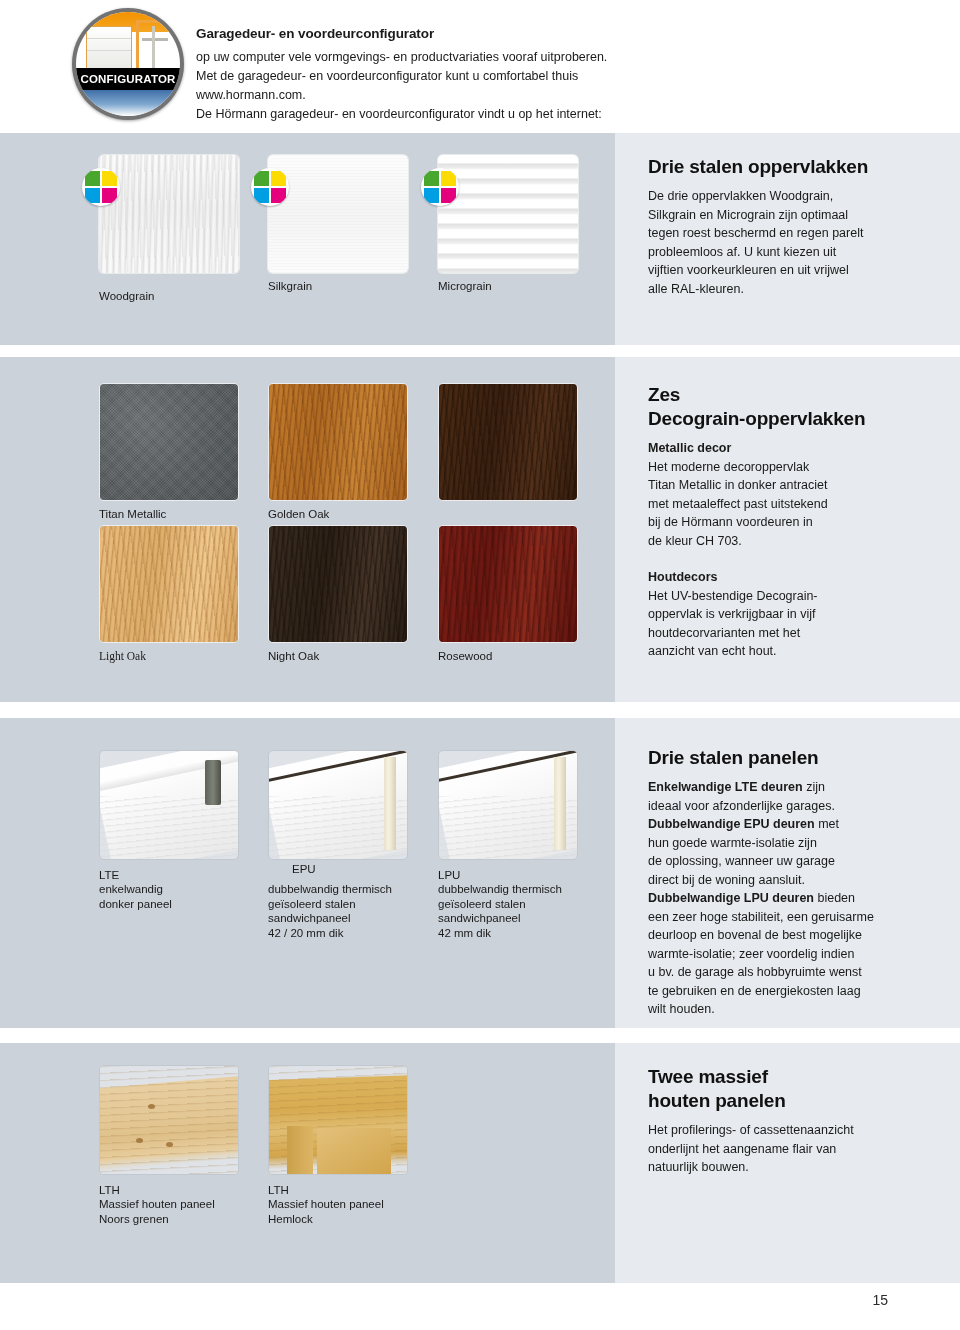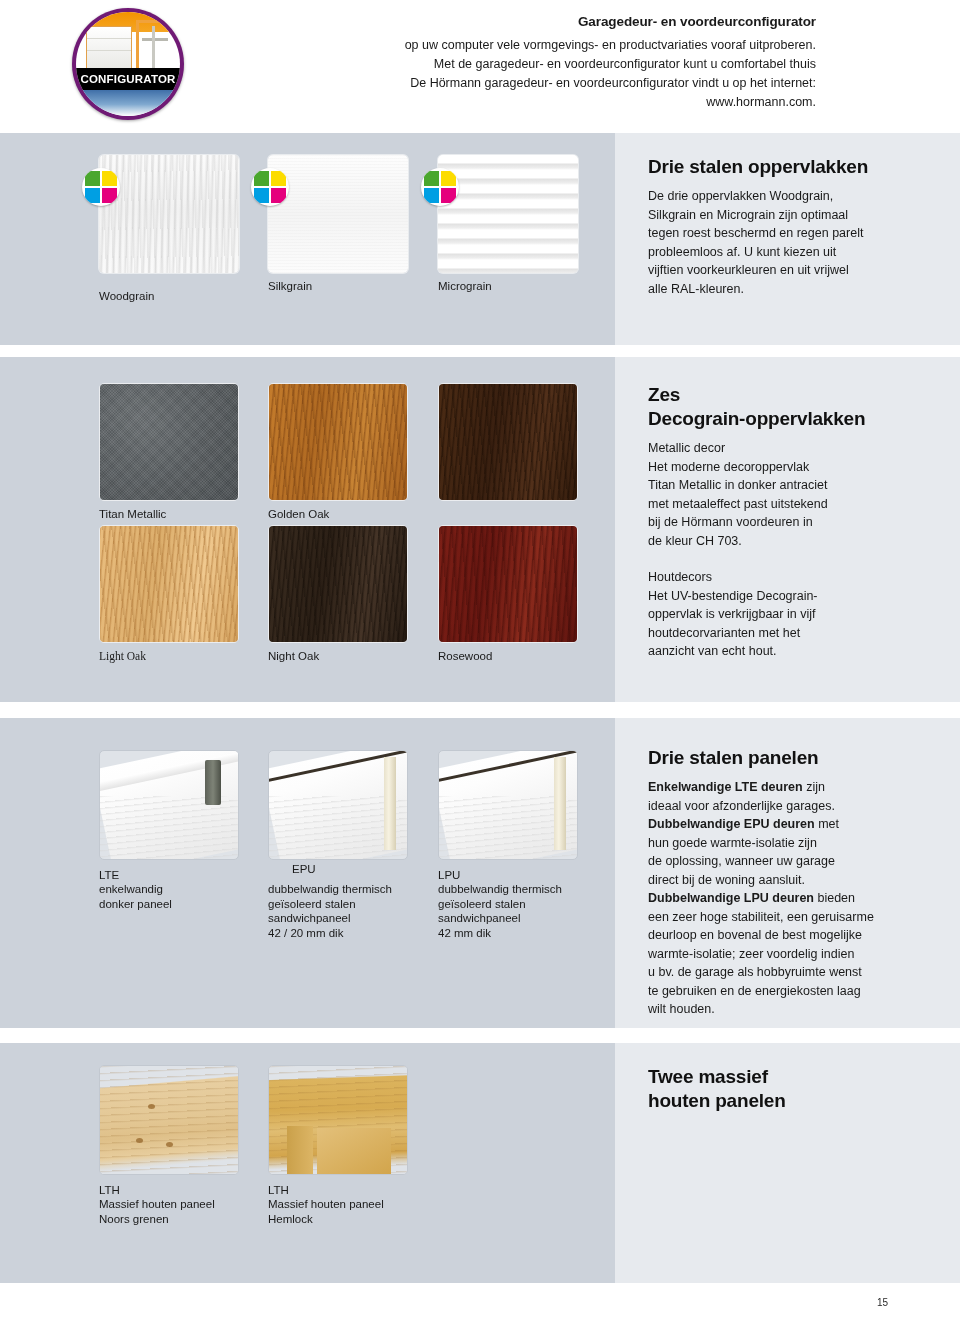--- a/index.html
+++ b/index.html
@@ -12,21 +12,21 @@
   .page { position: relative; width: 960px; height: 1330px; overflow: hidden; background: #fff; }
 
   
   .header {
     position: absolute; left: 0; top: 0; width: 960px; height: 133px;
     background: #ffffff;
   }
   .configurator-logo {
     position: absolute; left: 72px; top: 8px; width: 112px; height: 112px;
     border-radius: 50%;
-    background: #701a75;
+    background: #737373;
     box-shadow: 0 1px 3px rgba(0,0,0,0.35);
     overflow: hidden;
   }
   .logo-inner {
     position: absolute; left: 4px; top: 4px; width: 104px; height: 104px;
     border-radius: 50%; overflow: hidden; background: #fff;
   }
   .logo-top-band {
     position: absolute; left: 0; top: 0; width: 104px; height: 20px;
     background: linear-gradient(180deg,#f39200 0%, #f5a623 100%);
@@ -56,21 +56,21 @@
     background: #000000; color: #ffffff;
     font-size: 11.5px; font-weight: bold; letter-spacing: 0.2px;
     display: flex; align-items: center; justify-content: center;
     font-family: "Liberation Sans", sans-serif;
   }
   .logo-bottom {
     position: absolute; left: 0; top: 78px; width: 104px; height: 26px;
     background: linear-gradient(180deg,#3f6fa8 0%, #7fa8cf 55%, #ffffff 100%);
   }
 
-  .header-text { position: absolute; left: 196px; top: 14px; width: 620px; text-align: right; }
+  .header-text { position: absolute; left: 196px; top: 26px; width: 620px; }
   .header-title {
     font-size: 13.5px; font-weight: bold; color: #1a1a1a;
     letter-spacing: -0.1px; margin-bottom: 7px;
   }
   .header-line {
     font-size: 12.5px; color: #1a1a1a; line-height: 19px;
   }
 
   
   .section {
@@ -228,26 +228,26 @@
 
   
   .rt { position: absolute; left: 648px; width: 270px; }
   .rt h2 {
     font-size: 19px; font-weight: bold; color: #111; line-height: 24px;
     letter-spacing: -0.2px; margin-bottom: 8px; white-space: pre-line;
   }
   .rt p {
     font-size: 12.5px; color: #1a1a1a; line-height: 18.5px; white-space: pre-line;
   }
-  .rt p.sub { font-weight: normal; margin-top: 12px; }
+  .rt p.sub { font-weight: bold; margin-top: 12px; }
   .rt p b { font-weight: bold; }
 
   .pagenum {
     position:absolute; right: 72px; bottom: 22px;
-    font-size: 10px; color: #2b2b2b;
+    font-size: 14px; color: #2b2b2b;
   }
 </style>
 </head>
 <body>
 
 <div class="page">
 
   <div class="header">
     <div class="configurator-logo">
       <div class="logo-inner">
@@ -258,22 +258,22 @@
         <div class="logo-frame3"></div>
         <div class="logo-label">CONFIGURATOR</div>
         <div class="logo-bottom"></div>
       </div>
     </div>
 
     <div class="header-text">
       <div class="header-title">Garagedeur- en voordeurconfigurator</div>
       <div class="header-line">op uw computer vele vormgevings- en productvariaties vooraf uitproberen.</div>
       <div class="header-line">Met de garagedeur- en voordeurconfigurator kunt u comfortabel thuis</div>
+      <div class="header-line">www.hormann.com.</div>
       <div class="header-line">De Hörmann garagedeur- en voordeurconfigurator vindt u op het internet:</div>
-      <div class="header-line">www.hormann.com.</div>
     </div>
   </div>
 
   <div class="section" style="top:133px; height:212px;">
     <div class="col-left"></div>
     <div class="col-right"></div>
 
     <div class="tile" style="left:99px; top:22px; width:140px; height:118px;">
       <div class="tex-woodgrain"></div>
     </div>
@@ -440,17 +440,20 @@
       <div style="position:absolute; left:18px; top:60px; width:26px; height:48px; background:linear-gradient(90deg,#caa04a,#dcb565);"></div>
       <div style="position:absolute; left:48px; top:62px; width:74px; height:46px; background:linear-gradient(150deg,#e3c07a,#d2a54c);"></div>
     </div>
     <div class="caption" style="left:268px; top:140px;">LTH</div>
     <div class="caption" style="left:268px; top:154px;">Massief houten paneel
 Hemlock</div>
 
     <div class="rt" style="top:22px;">
       <h2>Twee massief
 houten panelen</h2>
+      <p>Het profilerings- of cassettenaanzicht
+onderlijnt het aangename flair van
+natuurlijk bouwen.</p>
     </div>
   </div>
 
   <div class="pagenum">15</div>
 </div>
 
 </body></html>

